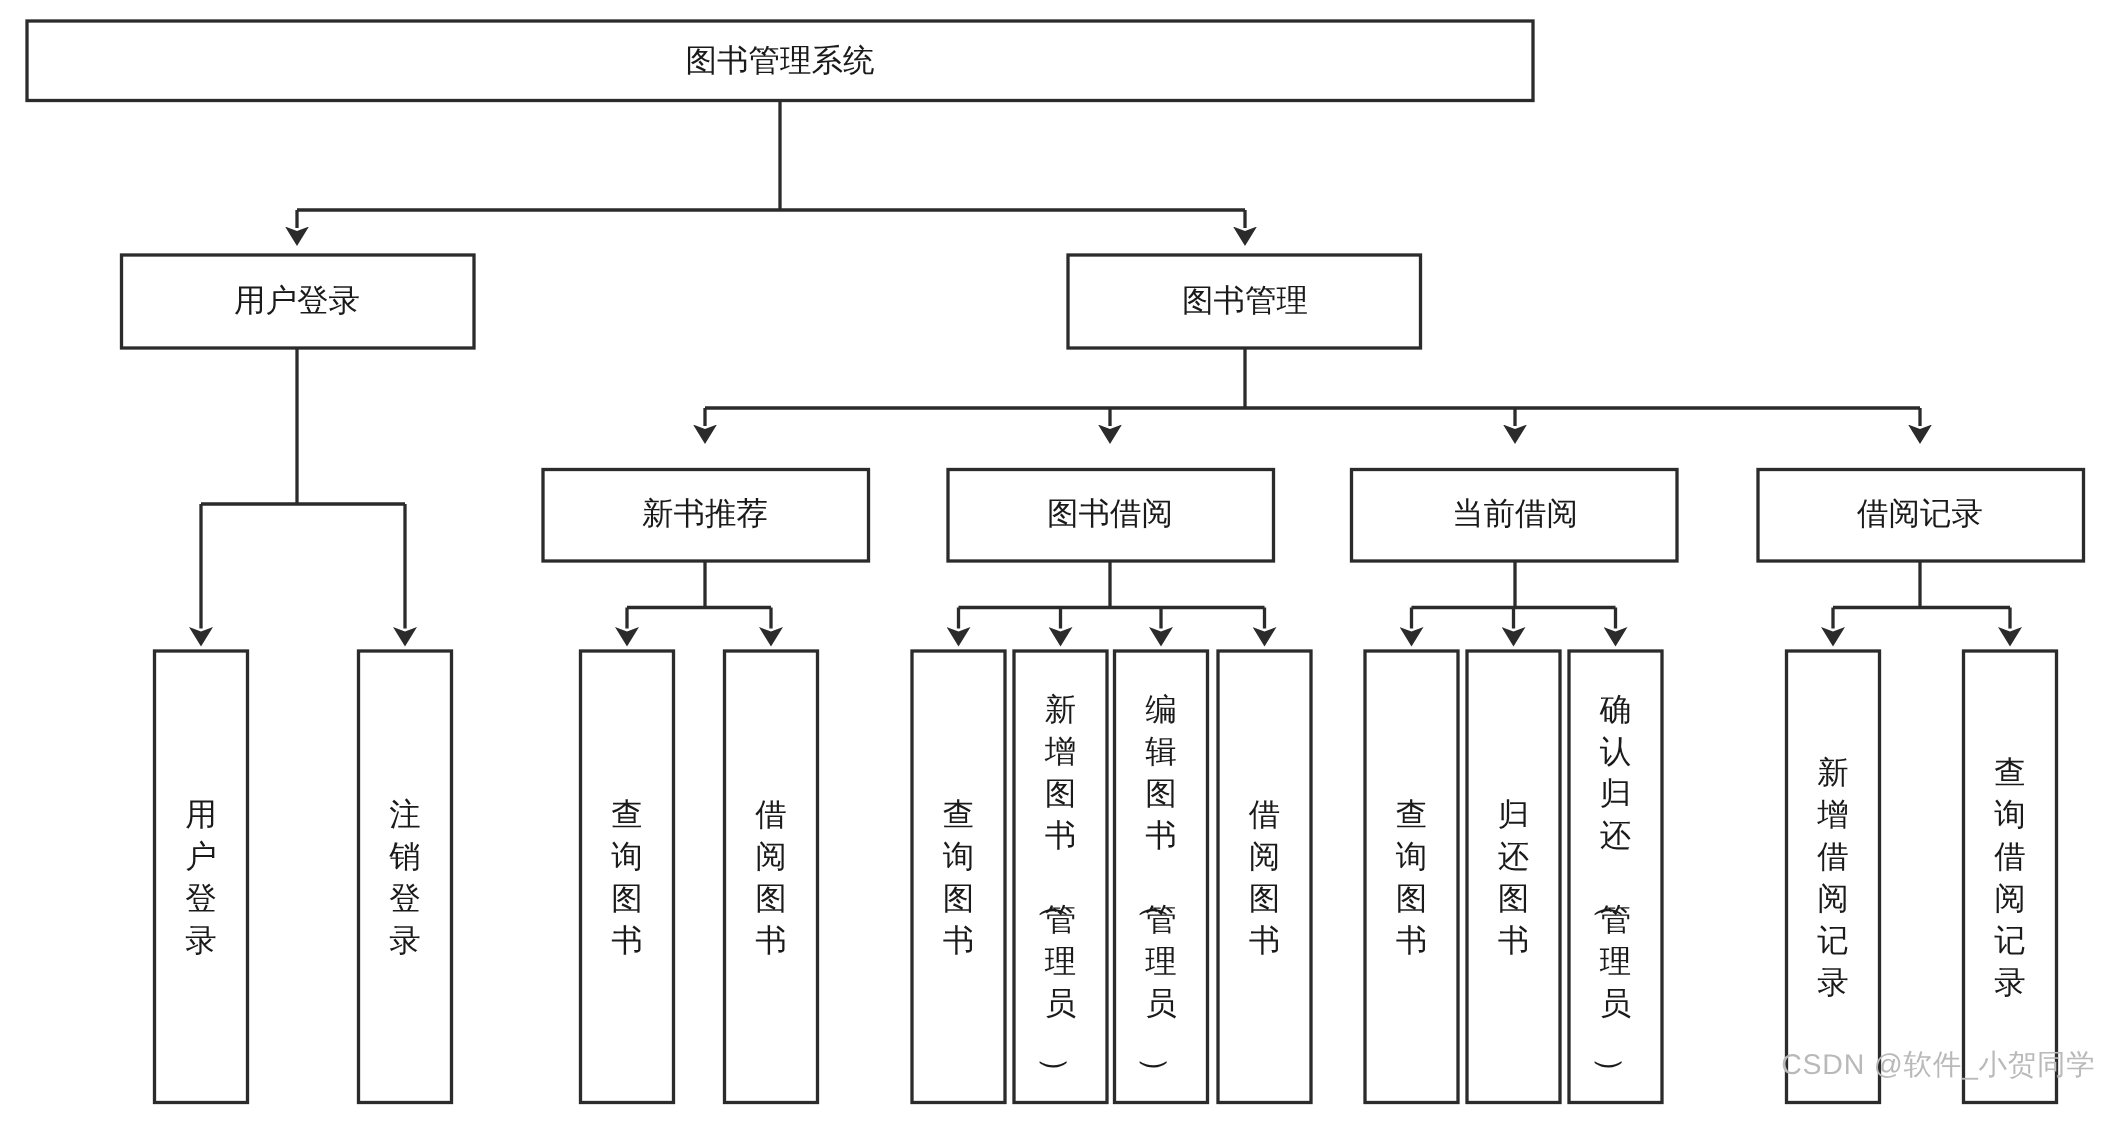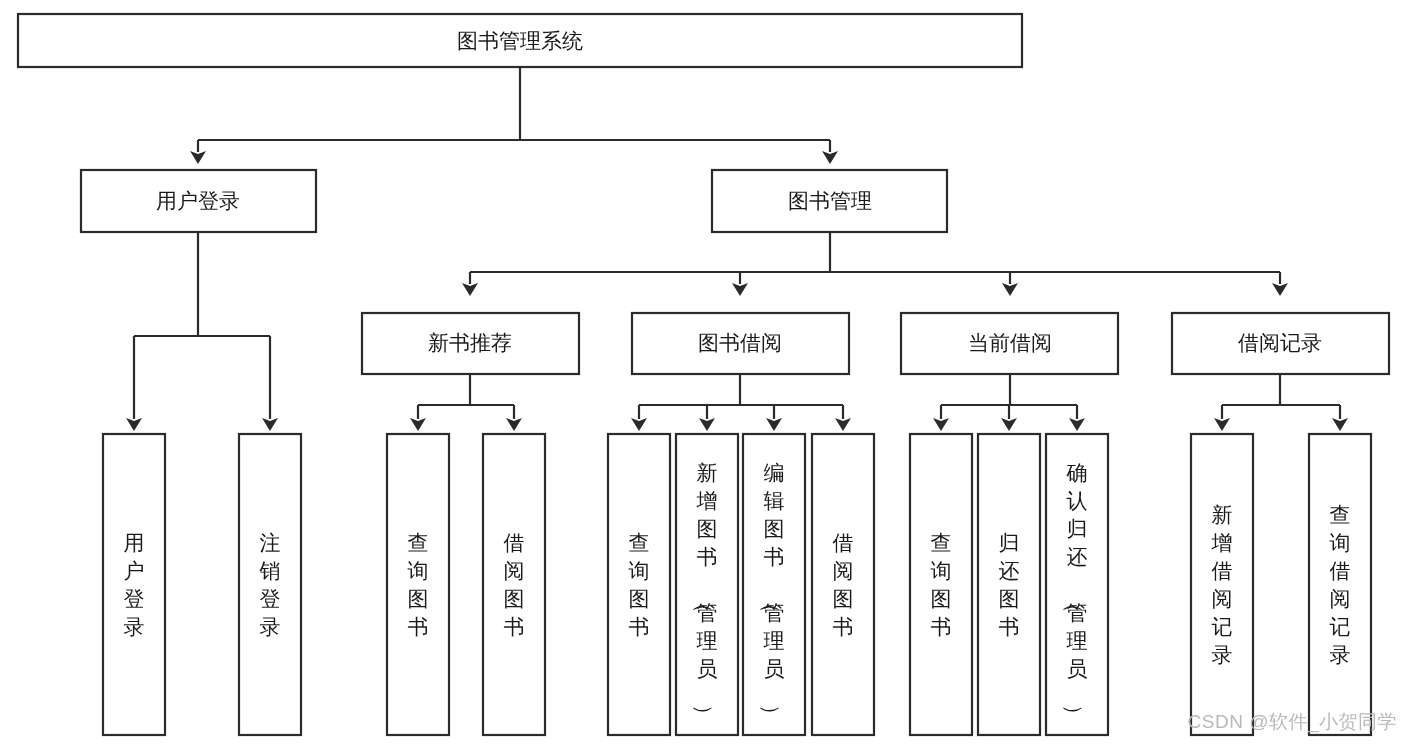--- a/index.html
+++ b/index.html
@@ -42,21 +42,21 @@
     stroke-width: 2.2;
     fill: none;
     stroke-linecap: butt;
   }
   .arrowhead {
     fill: #2b2b2b;
   }
   .watermark {
     position: absolute;
     right: 8px;
-    bottom: 12px;
+    bottom: 24px;
     font-family: "Liberation Sans", "DejaVu Sans", sans-serif;
     font-size: 19px;
     color: #b9b9b9;
     letter-spacing: 0.5px;
     white-space: nowrap;
     pointer-events: none;
   }
 </style>
 </head>
 <body>

